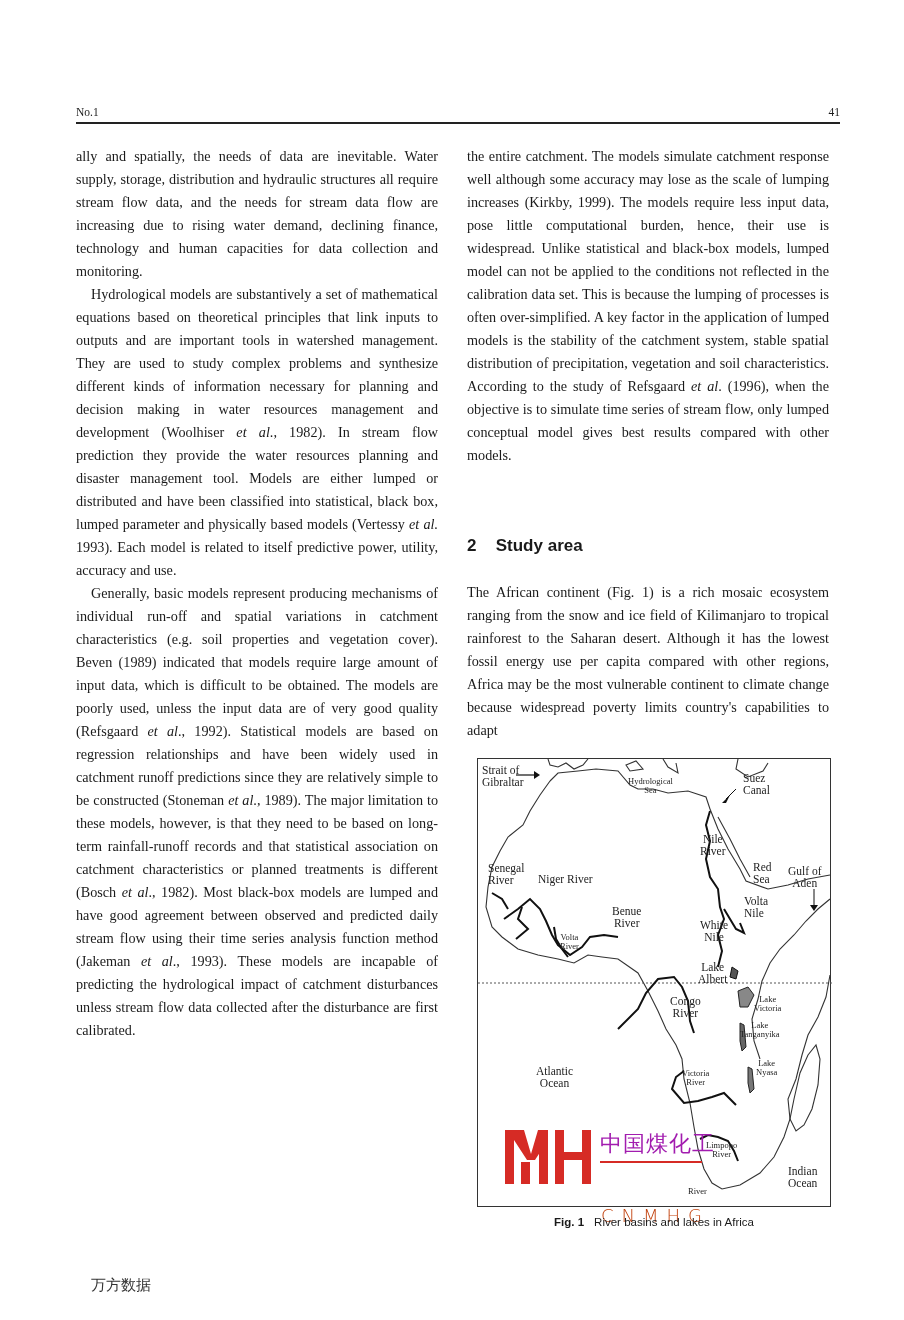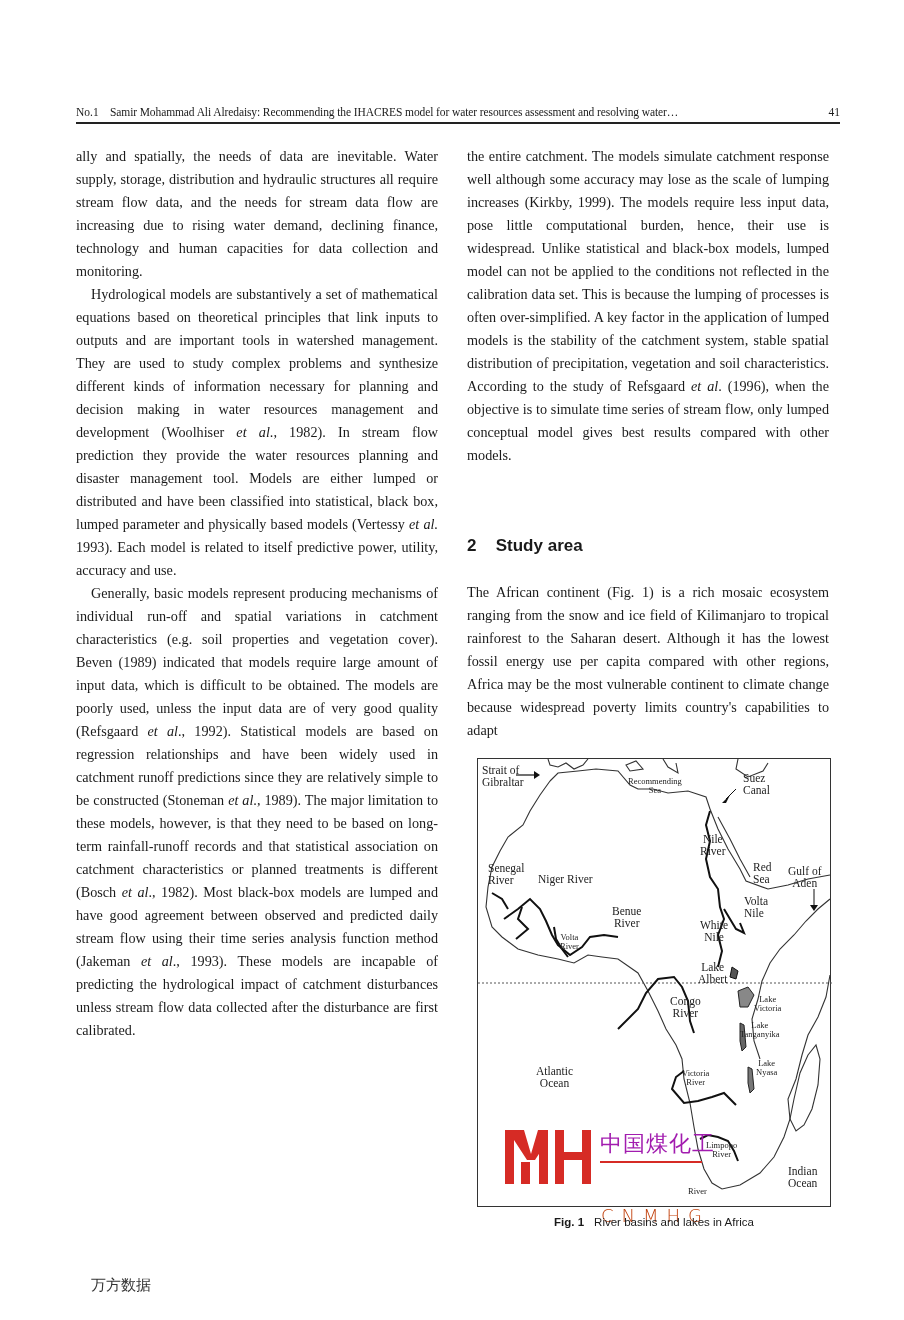--- a/index.html
+++ b/index.html
@@ -45,21 +45,20 @@
   .fig-caption .fignum { font-weight: bold; margin-right: 10px; }
 
   .footer-mark { position: absolute; left: 91px; top: 1276px; font-family: "DejaVu Sans", sans-serif;
                  font-size: 15px; color: #333; }
 </style>
 </head>
 <body>
 
 <div class="running-head">
   <span class="no">No.1</span>
-  <span class="title">Samir Mohammad Ali Alredaisy: Recommending the IHACRES model for water resources assessment and resolving water…</span>
   <span class="page">41</span>
 </div>
 <div class="head-rule"></div>
 
 <div class="col col-left">
   <p>ally and spatially, the needs of data are inevitable. Water supply, storage, distribution and hydraulic structures all require stream flow data, and the needs for stream data flow are increasing due to rising water demand, declining finance, technology and human capacities for data collection and monitoring.</p>
   <p class="indent"><span>Hydrological models are substantively a set of mathematical equations based on theoretical principles that link inputs to outputs and are important tools in watershed management. They are used to study complex problems and synthesize different kinds of information necessary for planning and decision making in water resources management and development (Woolhiser </span><em>et al</em><span>., 1982). In stream flow prediction they provide the water resources planning and disaster management tool. Models are either lumped or distributed and have been classified into statistical, black box, lumped parameter and physically based models (Vertessy </span><em>et al.</em><span> 1993). Each model is related to itself predictive power, utility, accuracy and use.</span></p>
   <p class="indent"><span>Generally, basic models represent producing mechanisms of individual run-off and spatial variations in catchment characteristics (e.g. soil properties and vegetation cover). Beven (1989) indicated that models require large amount of input data, which is difficult to be obtained. The models are poorly used, unless the input data are of very good quality (Refsgaard </span><em>et al</em><span>., 1992). Statistical models are based on regression relationships and have been widely used in catchment runoff predictions since they are relatively simple to be constructed (Stoneman </span><em>et al</em><span>., 1989). The major limitation to these models, however, is that they need to be based on long-term rainfall-runoff records and that statistical association on catchment characteristics or planned treatments is different (Bosch </span><em>et al</em><span>., 1982). Most black-box models are lumped and have good agreement between observed and predicted daily stream flow using their time series analysis function method (Jakeman </span><em>et al</em><span>., 1993). These models are incapable of predicting the hydrological impact of catchment disturbances unless stream flow data collected after the disturbance are first calibrated.</span></p>
 </div>
 
@@ -127,21 +126,21 @@
     <polygon points="56,12 62,16 56,20" fill="#111"></polygon>
 
     <line x1="258" y1="30" x2="248" y2="40" stroke="#111" stroke-width="1"></line>
     <polygon points="244,44 252,36 248,44" fill="#111"></polygon>
 
     <line x1="336" y1="130" x2="336" y2="146" stroke="#111" stroke-width="1"></line>
     <polygon points="332,146 340,146 336,152" fill="#111"></polygon>
   </svg>
 
   <div class="map-label" style="left:4px; top:5px;"><span>Strait of</span><br><span>Gibraltar</span></div>
-  <div class="map-label small center" style="left:150px; top:18px;"><span>Recommending</span><br><span>Sea</span></div>
+  <div class="map-label small center" style="left:150px; top:18px;"><span>Hydrological</span><br><span>Sea</span></div>
   <div class="map-label" style="left:265px; top:13px;"><span>Suez</span><br><span>Canal</span></div>
   <div class="map-label center" style="left:222px; top:74px;"><span>Nile</span><br><span>River</span></div>
   <div class="map-label" style="left:275px; top:102px;"><span>Red</span><br><span>Sea</span></div>
   <div class="map-label center" style="left:310px; top:106px;"><span>Gulf of</span><br><span>Aden</span></div>
   <div class="map-label" style="left:10px; top:103px;"><span>Senegal</span><br><span>River</span></div>
   <div class="map-label" style="left:60px; top:114px;">Niger River</div>
   <div class="map-label" style="left:266px; top:136px;"><span>Volta</span><br><span>Nile</span></div>
   <div class="map-label center" style="left:134px; top:146px;"><span>Benue</span><br><span>River</span></div>
   <div class="map-label center" style="left:222px; top:160px;"><span>White</span><br><span>Nile</span></div>
   <div class="map-label small center" style="left:82px; top:174px;"><span>Volta</span><br><span>River</span></div>

